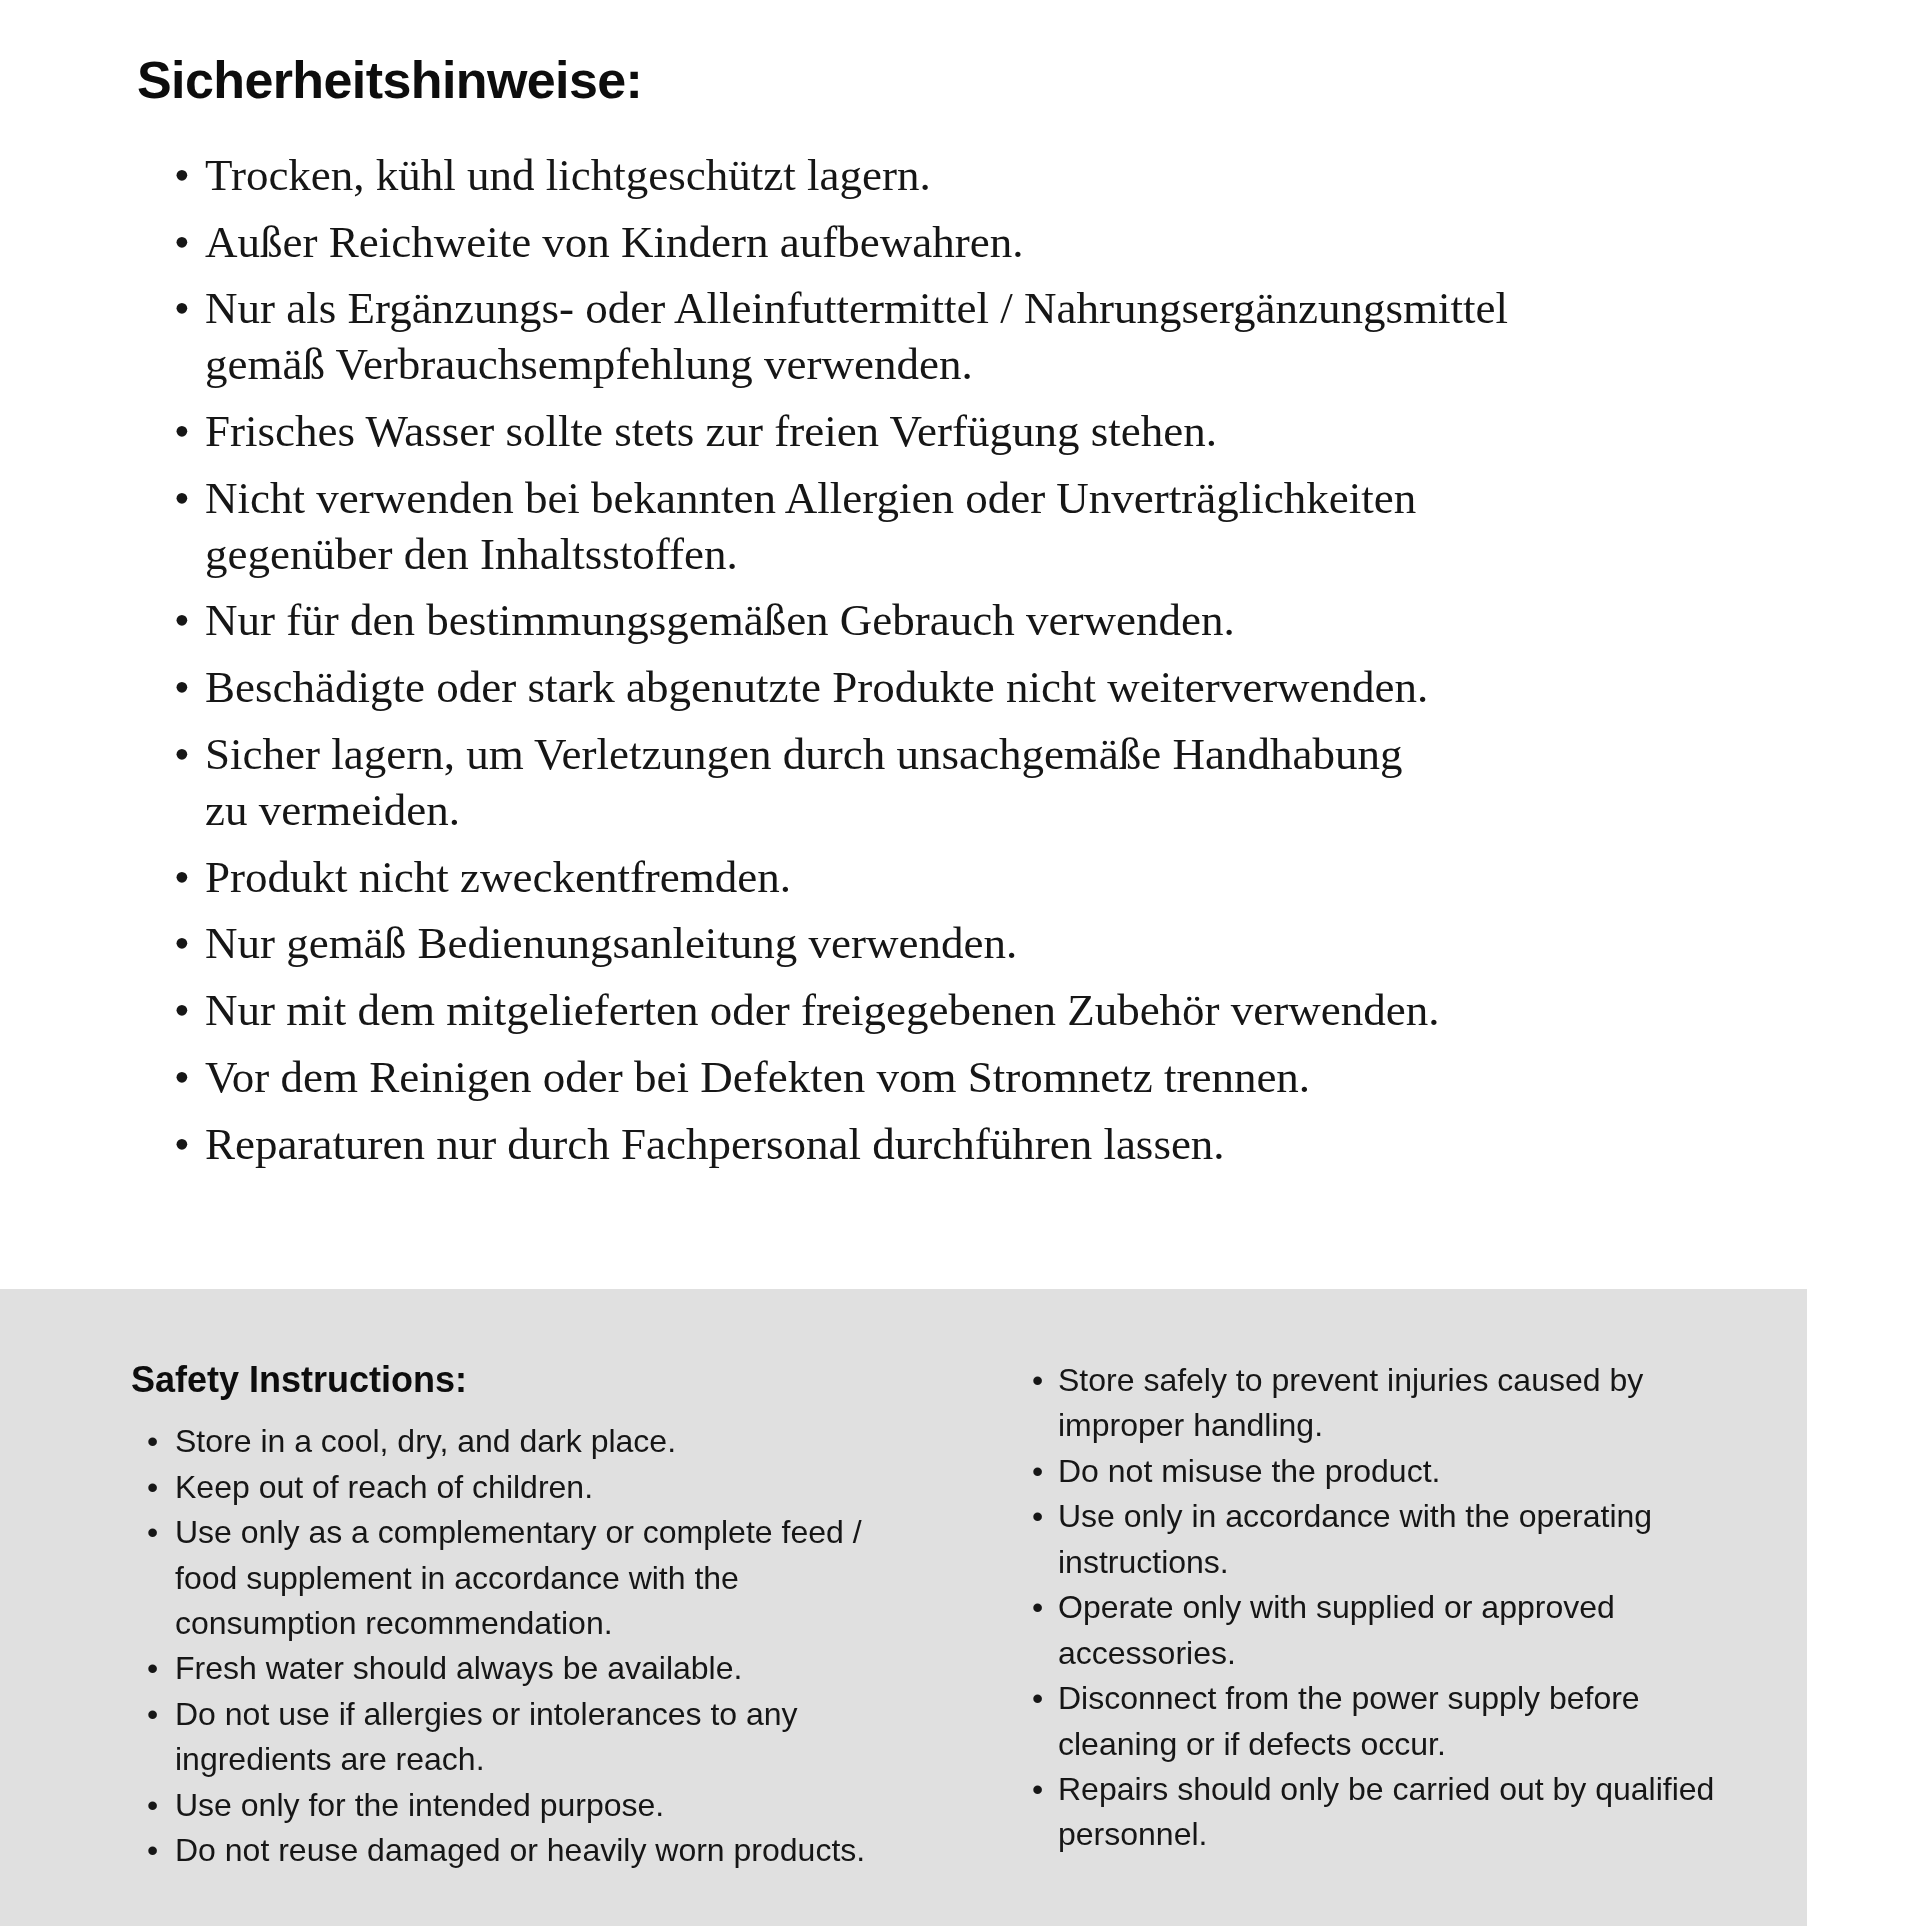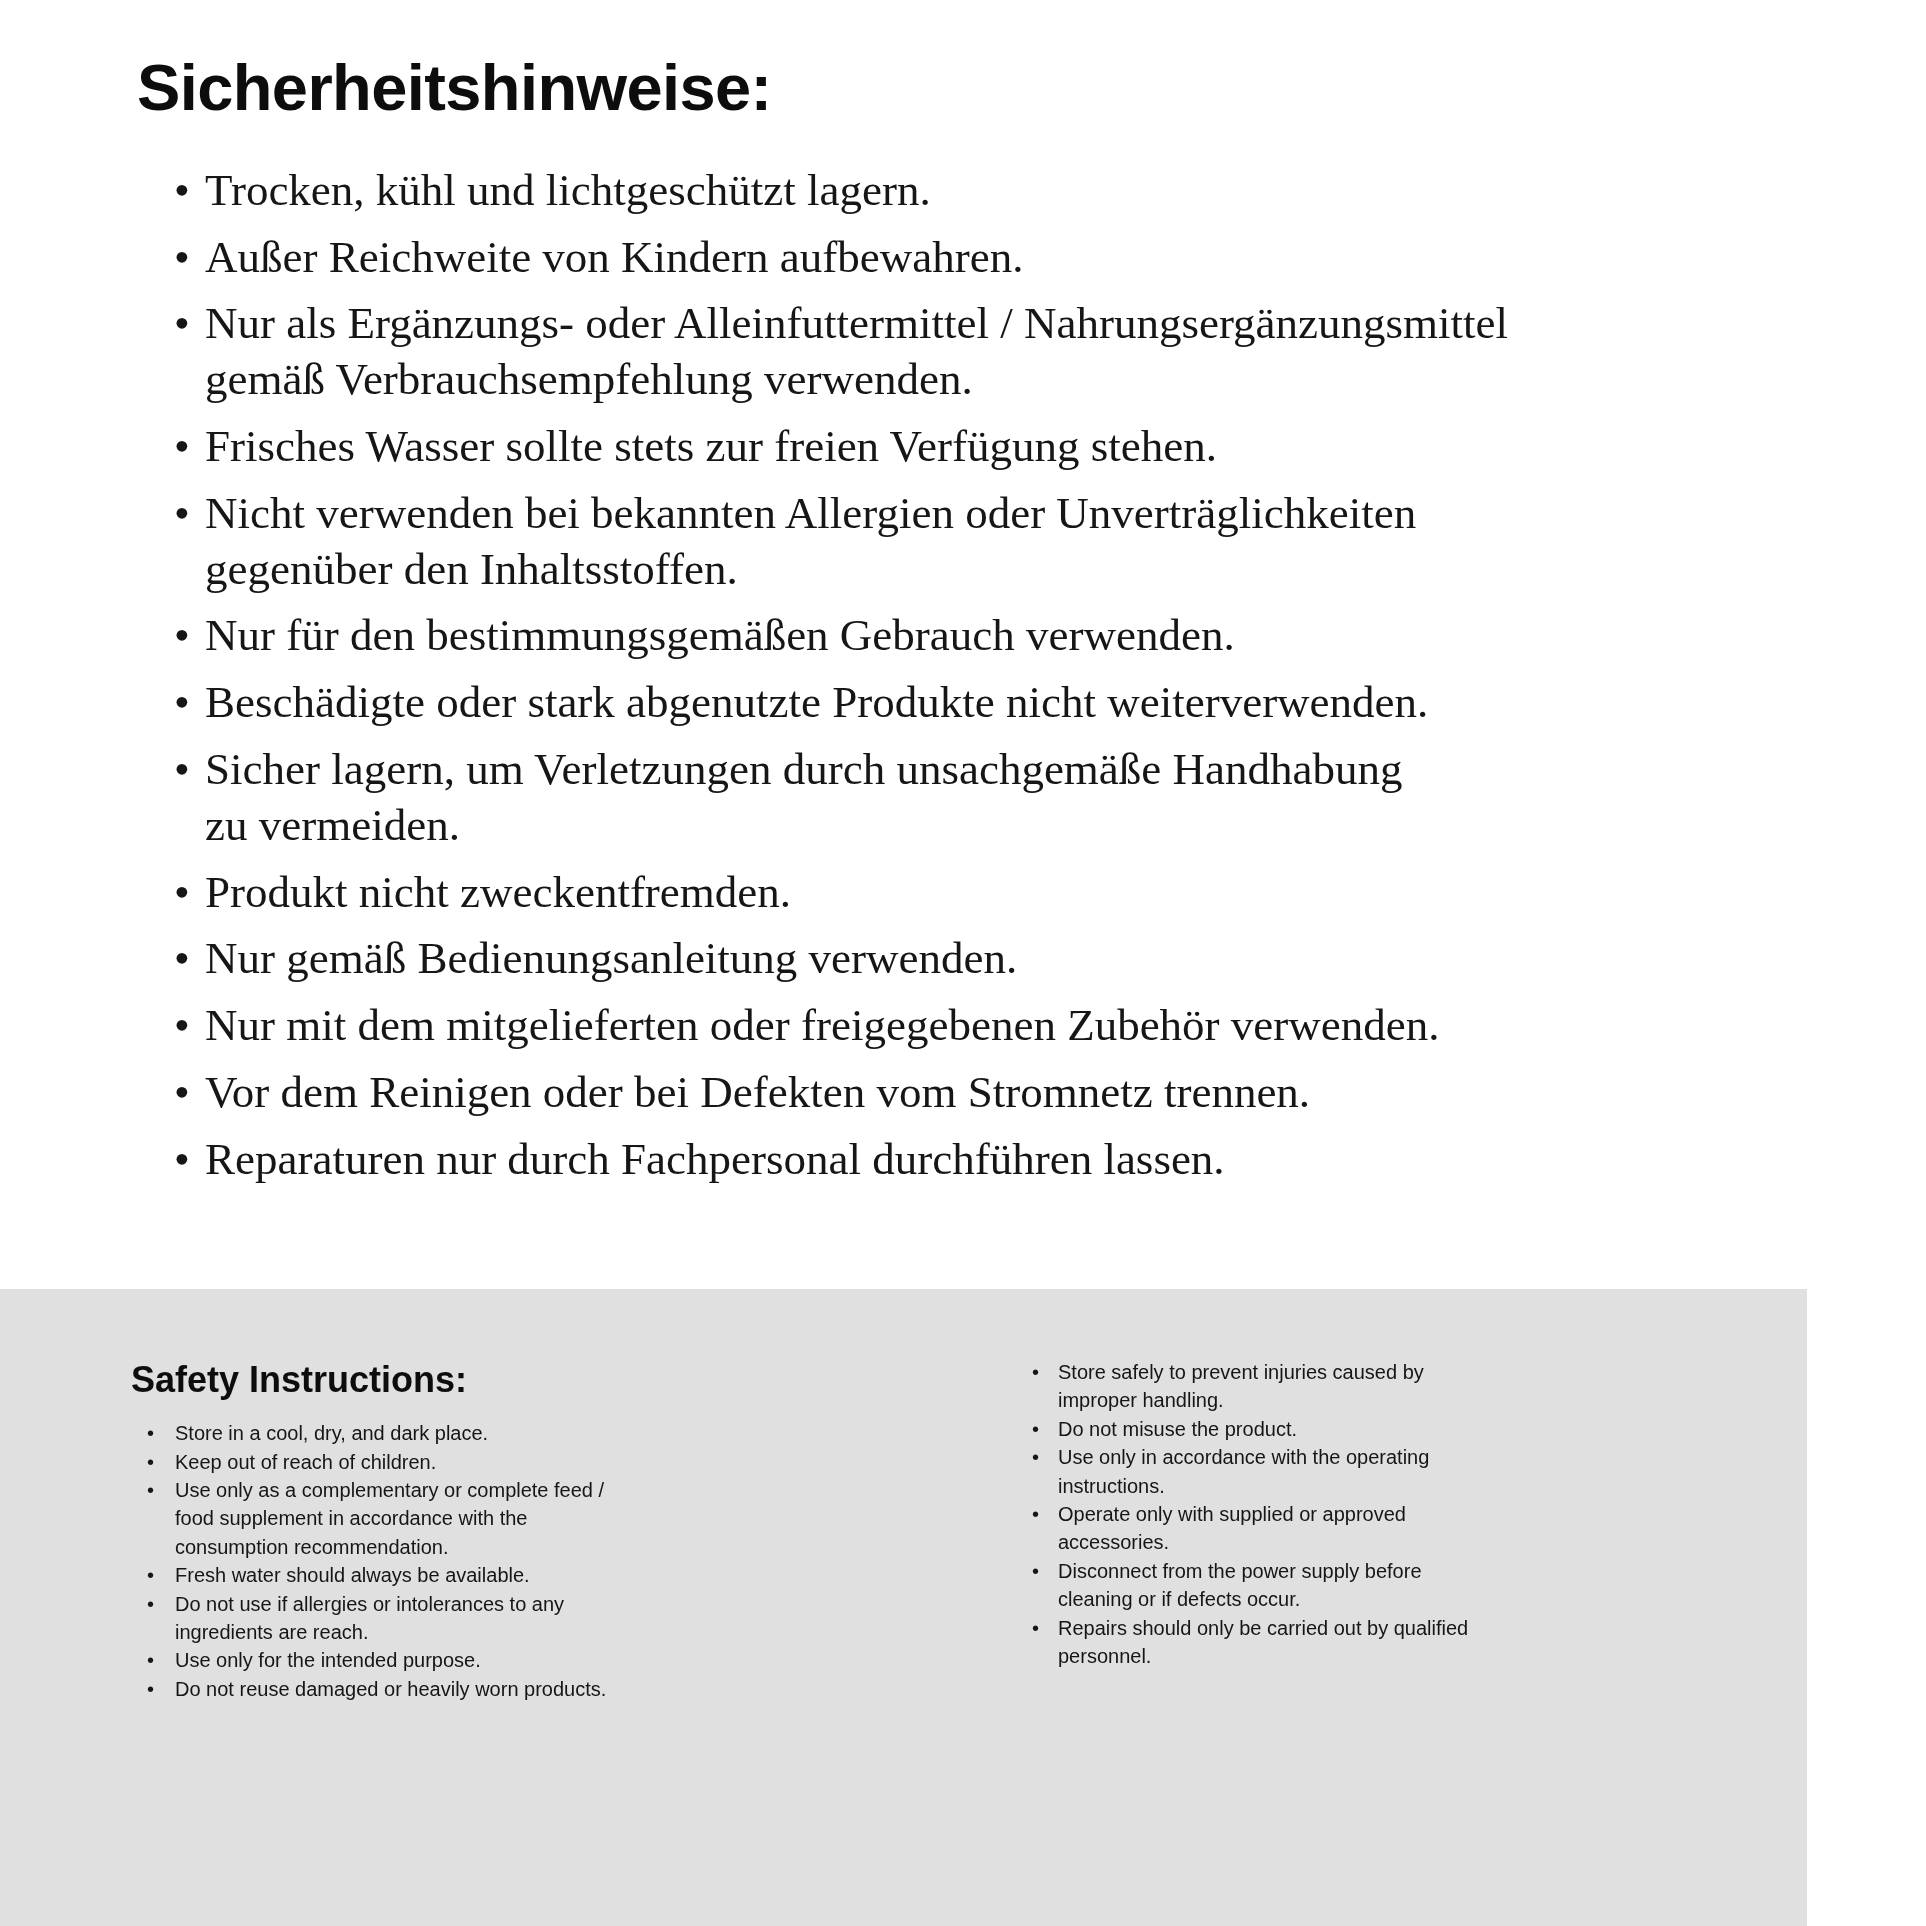--- a/index.html
+++ b/index.html
@@ -15,21 +15,21 @@
     font-family: "Liberation Sans", "DejaVu Sans", sans-serif;
     overflow: hidden;
   }
 
   
   .german-section {
     box-sizing: border-box;
     padding: 51px 58px 0 137px;
   }
   .german-section .heading {
-    font-size: 65px;
+    font-size: 52px;
     font-weight: 700;
     line-height: 1.15;
     margin: 0 0 37px 0;
     color: #0d0d0d;
     letter-spacing: -0.6px;
   }
   ul.bullet-list {
     list-style: none;
     margin: 0;
     padding: 0;
@@ -75,21 +75,21 @@
     min-width: 0;
   }
   .english-section .heading {
     font-size: 36px;
     font-weight: 700;
     line-height: 1.2;
     margin: 0 0 18px 0;
     color: #0d0d0d;
   }
   .english-section ul.bullet-list {
-    font-size: 20px;
+    font-size: 32px;
     line-height: 1.42;
   }
   .english-col-left ul.bullet-list {
     padding-left: 16px;
   }
   .english-col-left ul.bullet-list > li {
     position: relative;
     padding-left: 28px;
     white-space: pre-line;
   }

